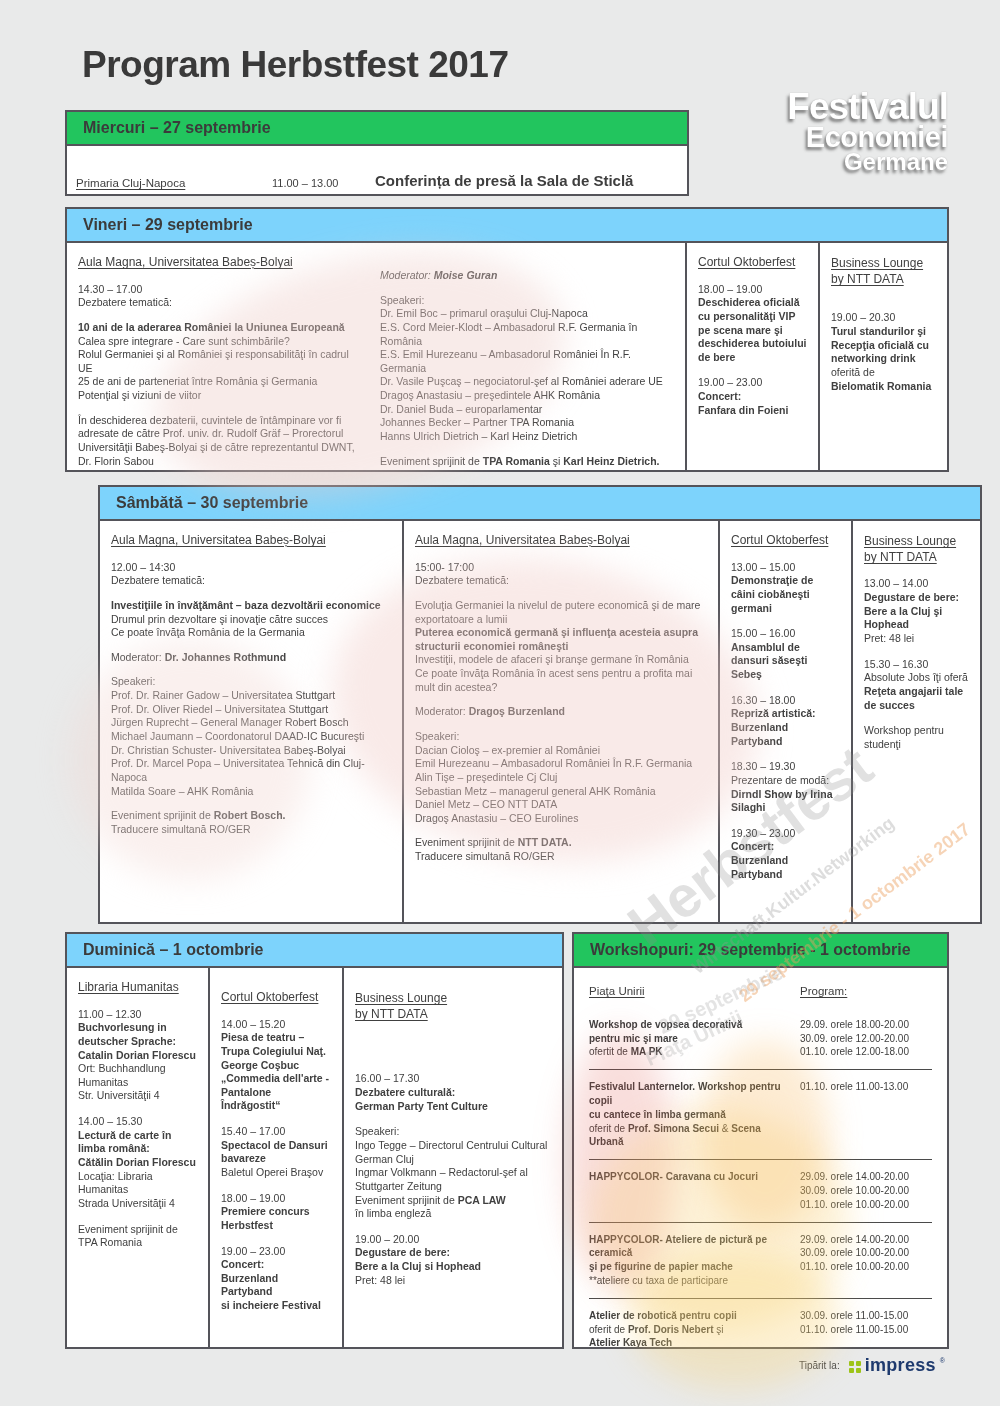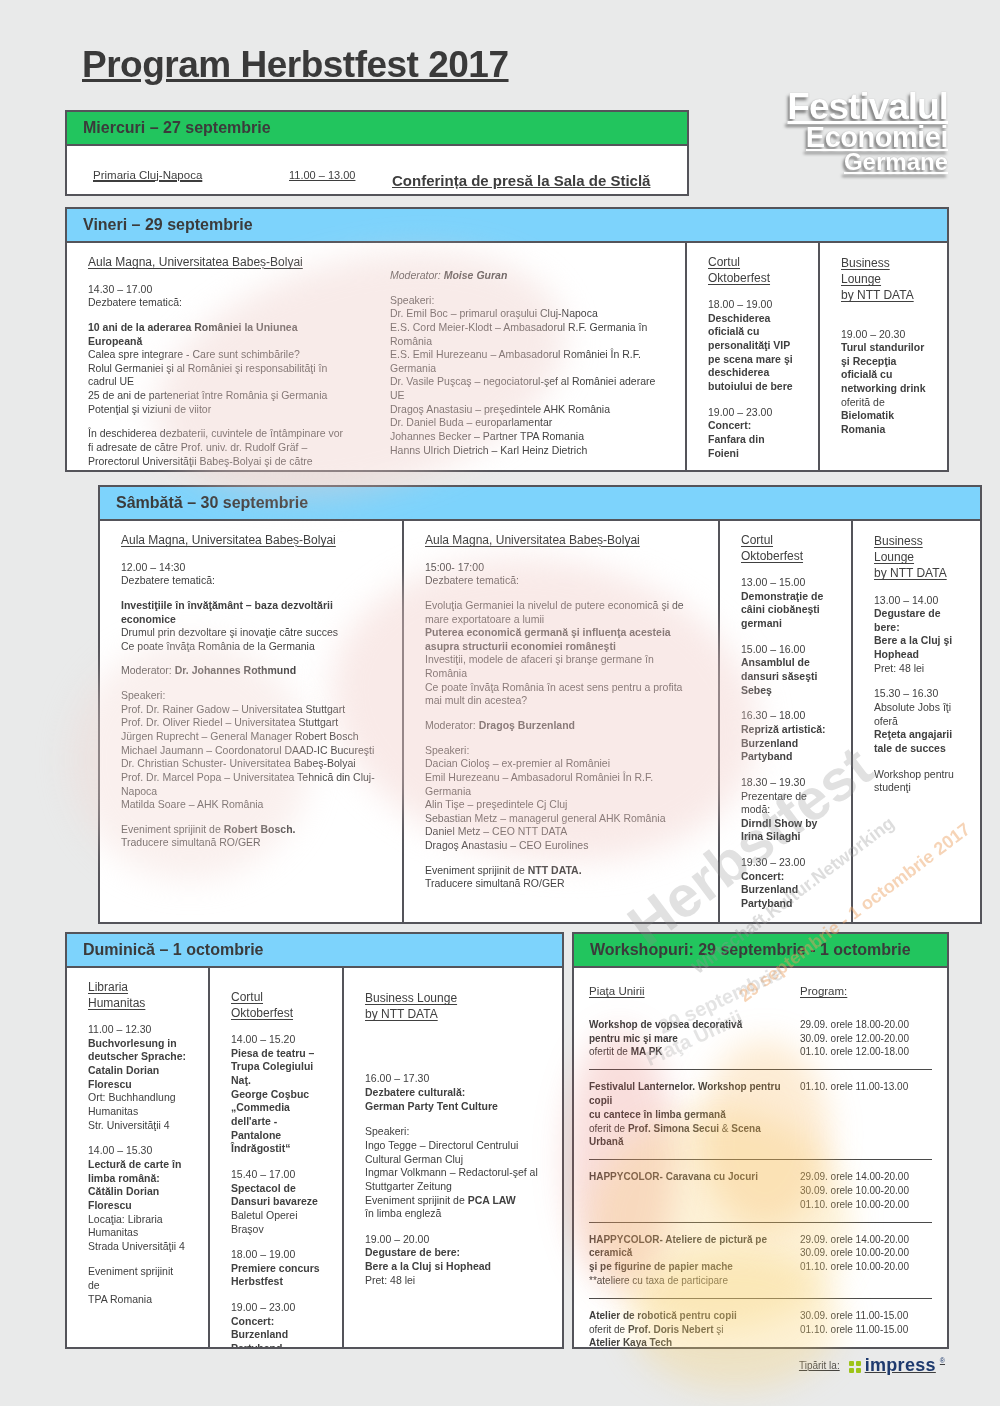--- a/index.html
+++ b/index.html
@@ -1,44 +1,44 @@
 <!DOCTYPE html>
 <html><head>
 <meta charset="utf-8">
 <style>
   html,body{margin:0;padding:0;}
   body{width:1000px;height:1406px;background:#e9eaea;position:relative;
        font-family:"Liberation Sans", sans-serif;color:#3e3e3e;overflow:hidden;}
-  .abs{position:absolute;text-decoration:underline;}
+  .abs{position:absolute;}
   
   .page-title{left:82px;top:44px;font-size:37px;font-weight:700;color:#3a3a3a;letter-spacing:-0.5px;}
   
   .logo{right:52px;top:90px;text-align:right;color:#fff;font-weight:700;line-height:0.92;
         text-shadow:-2px 3px 3px rgba(110,110,110,0.85), 0 0 1px rgba(120,120,120,0.6);}
   .logo .l1{font-size:37px;letter-spacing:-1px;}
   .logo .l2{font-size:29px;letter-spacing:-0.5px;}
   .logo .l3{font-size:24px;}
   
   .box{position:absolute;border:2px solid #54545a;background:#fff;display:flex;flex-direction:column;overflow:hidden;}
   .sec-h{background:#7dd3fc;border-bottom:2px solid #54545a;height:32px;flex:0 0 32px;
          display:flex;align-items:center;padding:0 16px;font-size:16px;font-weight:700;color:#3b3b3b;}
   .sec-h.orange{background:#22c55e;}
   .cols{flex:1;display:grid;}
-  .col{padding:12px 21px;font-size:10.5px;line-height:1.3;color:#404040;overflow:hidden;}
+  .col{padding:12px 11px;font-size:10.5px;line-height:1.3;color:#404040;overflow:hidden;}
   .bl{border-left:2px solid #54545a;}
   .venue{font-size:12px;text-decoration:underline;text-underline-offset:2px;margin-bottom:12px;}
   .venue2{font-size:12px;text-decoration:underline;text-underline-offset:2px;margin-bottom:12px;line-height:1.35;}
   .b{font-weight:700;}
   .para{margin-bottom:11px;}
   .blk{margin-bottom:12px;}
   .mt-lg{margin-top:24px;}
   .mt-xl{margin-top:50px;}
   .ln{min-height:13px;}
   
-  .m-row{display:flex;padding:14px 26px 18px;font-size:11px;align-items:center;text-decoration:underline;}
+  .m-row{display:flex;padding:14px 9px 18px;font-size:11px;align-items:flex-end;}
   .m-venue{width:196px;text-decoration:underline;text-underline-offset:2px;font-size:11.5px;}
   .m-time{width:103px;}
   .m-event{font-weight:700;font-size:15px;margin-top:12px;}
   
   .ws-body{flex:1;padding:12px 15px;font-size:10px;line-height:1.38;overflow:hidden;}
   .ws-labels{display:flex;margin:4px 0 10px;}
   .ws-labels .lbl{font-size:11.5px;text-decoration:underline;text-underline-offset:2px;}
   .ws-left{flex:1;padding-right:8px;}
   .ws-right{width:132px;flex:0 0 132px;}
   .wrow{display:flex;padding:8px 0;}

